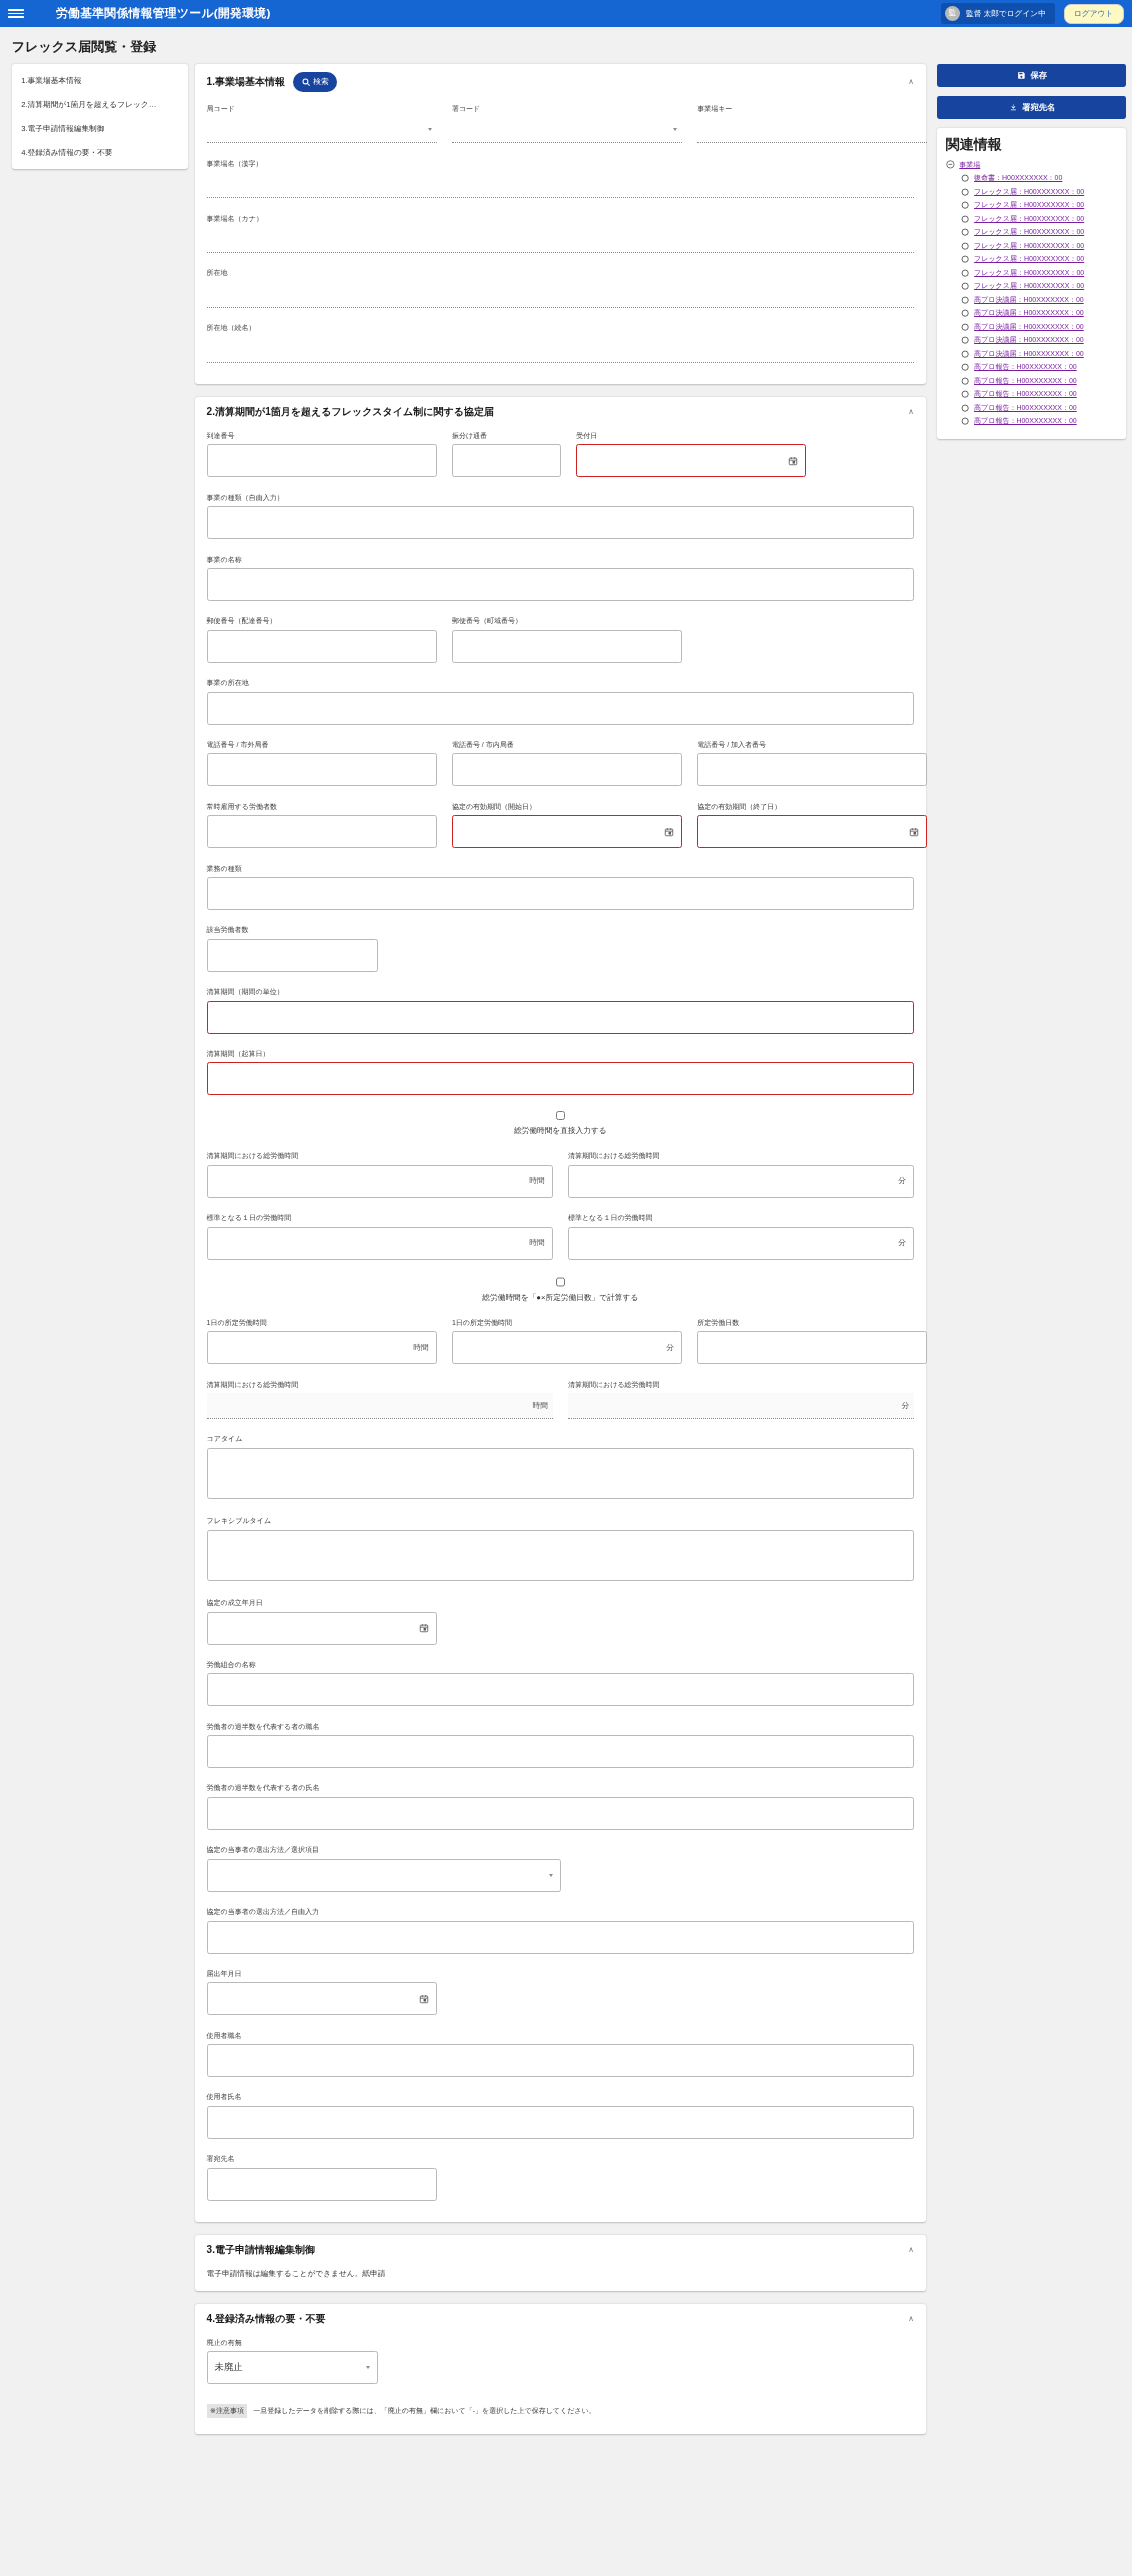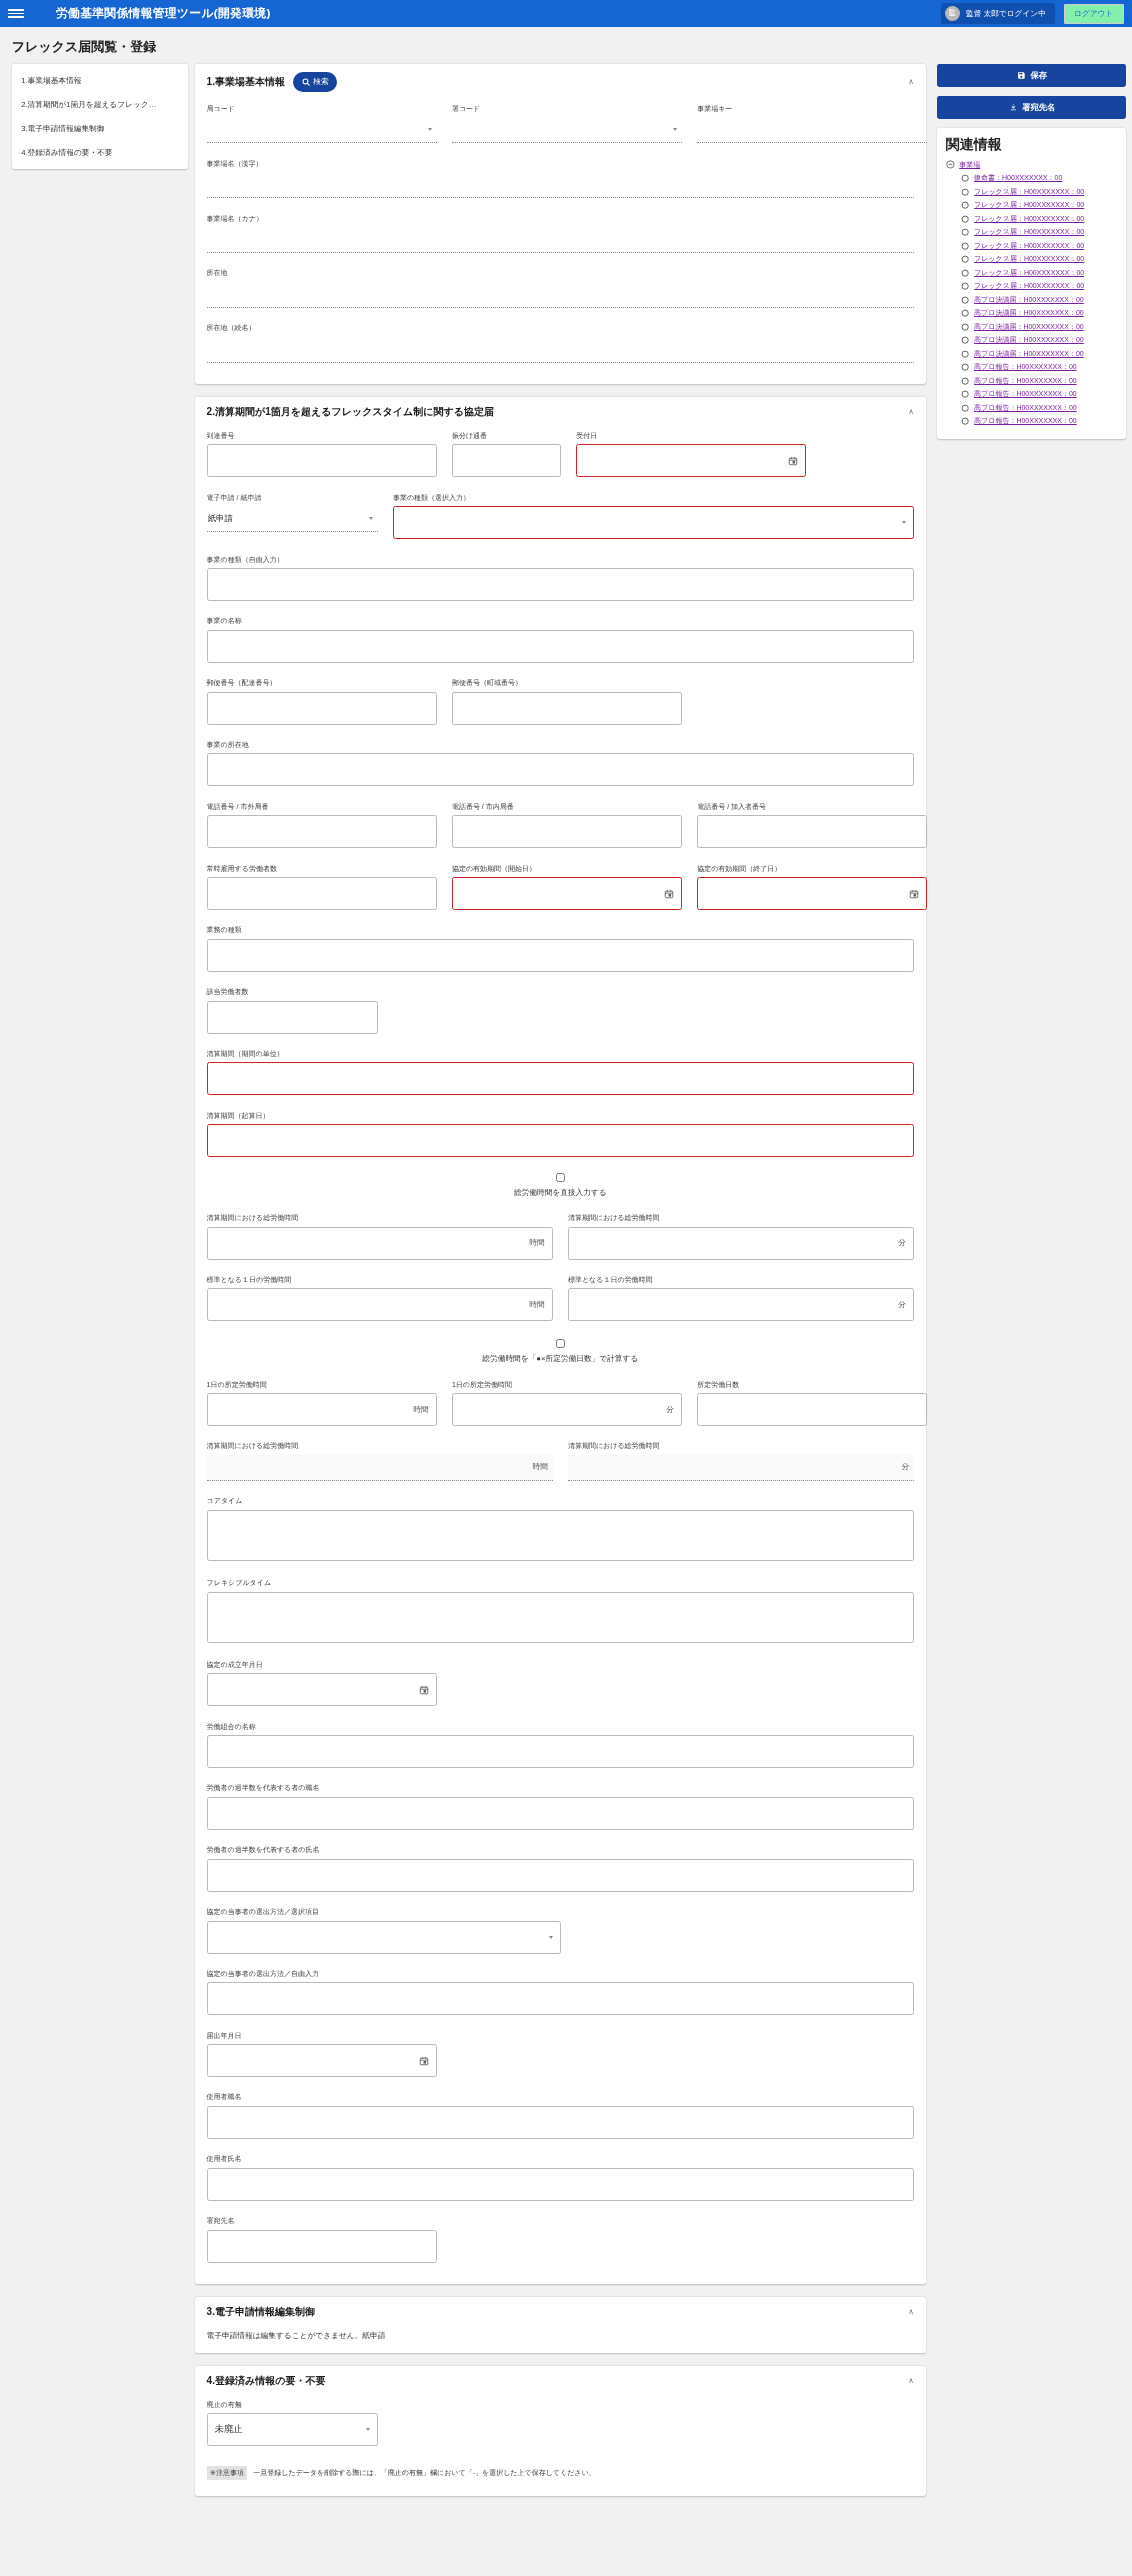--- a/index.html
+++ b/index.html
@@ -22,22 +22,22 @@
   .user-chip {
     background:#0f4fae; border-radius:2.9px; height:21px; display:flex; align-items:center;
     padding:0 9.4px 0 3.5px; gap:5.9px;
   }
   .avatar {
     width:15.3px; height:15.3px; border-radius:50%; background:#b9b9b9; color:#fff;
     display:flex; align-items:center; justify-content:center; font-size:7.7px;
   }
   .user-label { font-size:7.7px; color:#fff; }
   .logout-btn {
-    background:#86efac; color:#1565d2; font-size:7.7px; border:0.6px solid #d0d0d0;
-    border-radius:1px; height:20px; padding:0 9.4px; cursor:pointer;
+    background:#fef9c3; color:#1565d2; font-size:7.7px; border:0.6px solid #d0d0d0;
+    border-radius:7px; height:20px; padding:0 9.4px; cursor:pointer;
     font-family:inherit;
   }
   
   .page-title { font-size:13px; font-weight:bold; color:#222; padding:10.6px 11.8px 8.3px 11.8px; }
   
   .layout { display:flex; align-items:flex-start; padding:0 5.9px 17.7px 11.8px; gap:7px; }
   .col-left { width:176px; flex:none; }
   .col-main { width:731px; flex:none; display:flex; flex-direction:column; gap:13px; }
   .col-right { width:189px; flex:none; display:flex; flex-direction:column; gap:8.3px; margin-left:4.7px;}
   .card { background:#fff; border-radius:2.4px; box-shadow:0 0.6px 1.8px rgba(0,0,0,.22); }
@@ -221,35 +221,20 @@
                 <rect x="3" y="5" width="18" height="16" rx="2"></rect>
                 <line x1="3" y1="10" x2="21" y2="10"></line>
                 <line x1="8" y1="3" x2="8" y2="7"></line>
                 <line x1="16" y1="3" x2="16" y2="7"></line>
                 <rect x="12" y="13" width="4" height="4" fill="#555"></rect>
               </svg>
           </div>
         </div>
       </div>
 
-      <div class="row">
-        <div class="field w-290">
-          <div class="flabel">電子申請 / 紙申請</div>
-          <div class="ro">
-            <span>紙申請</span>
-            <span class="sel-arrow"></span>
-          </div>
-        </div>
-        <div class="field grow">
-          <div class="flabel">事業の種類（選択入力）</div>
-          <div class="ibox req">
-              <span class="sel-arrow"></span>
-            </div>
-        </div>
-      </div>
 
       <div class="field">
         <div class="flabel">事業の種類（自由入力）</div>
         <div class="ibox">
             <input style="">
           </div>
       </div>
 
       <div class="field">
         <div class="flabel">事業の名称</div>

